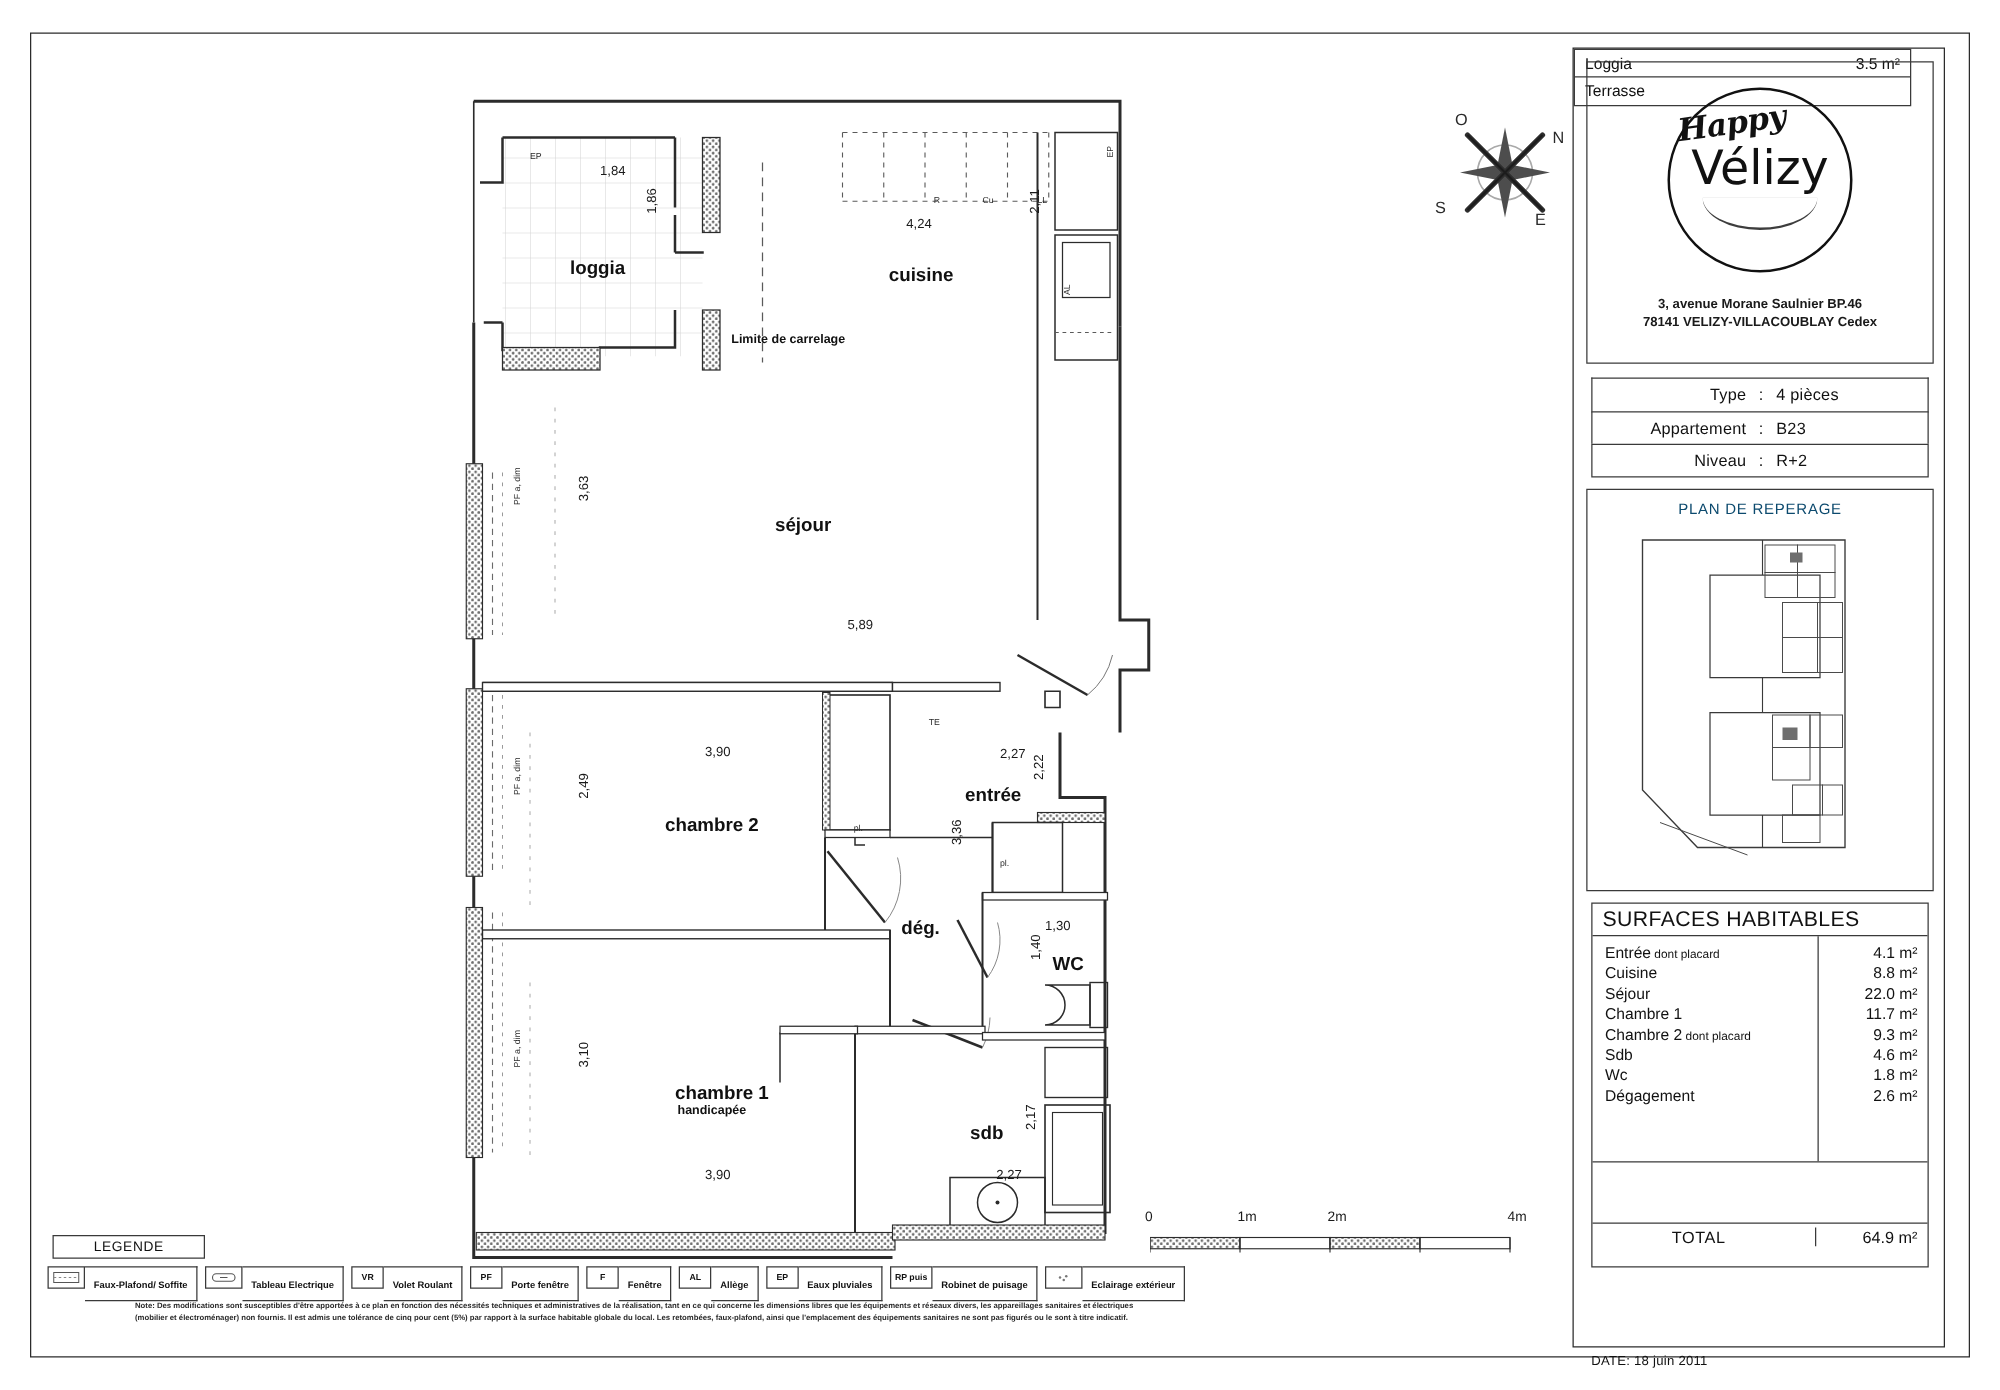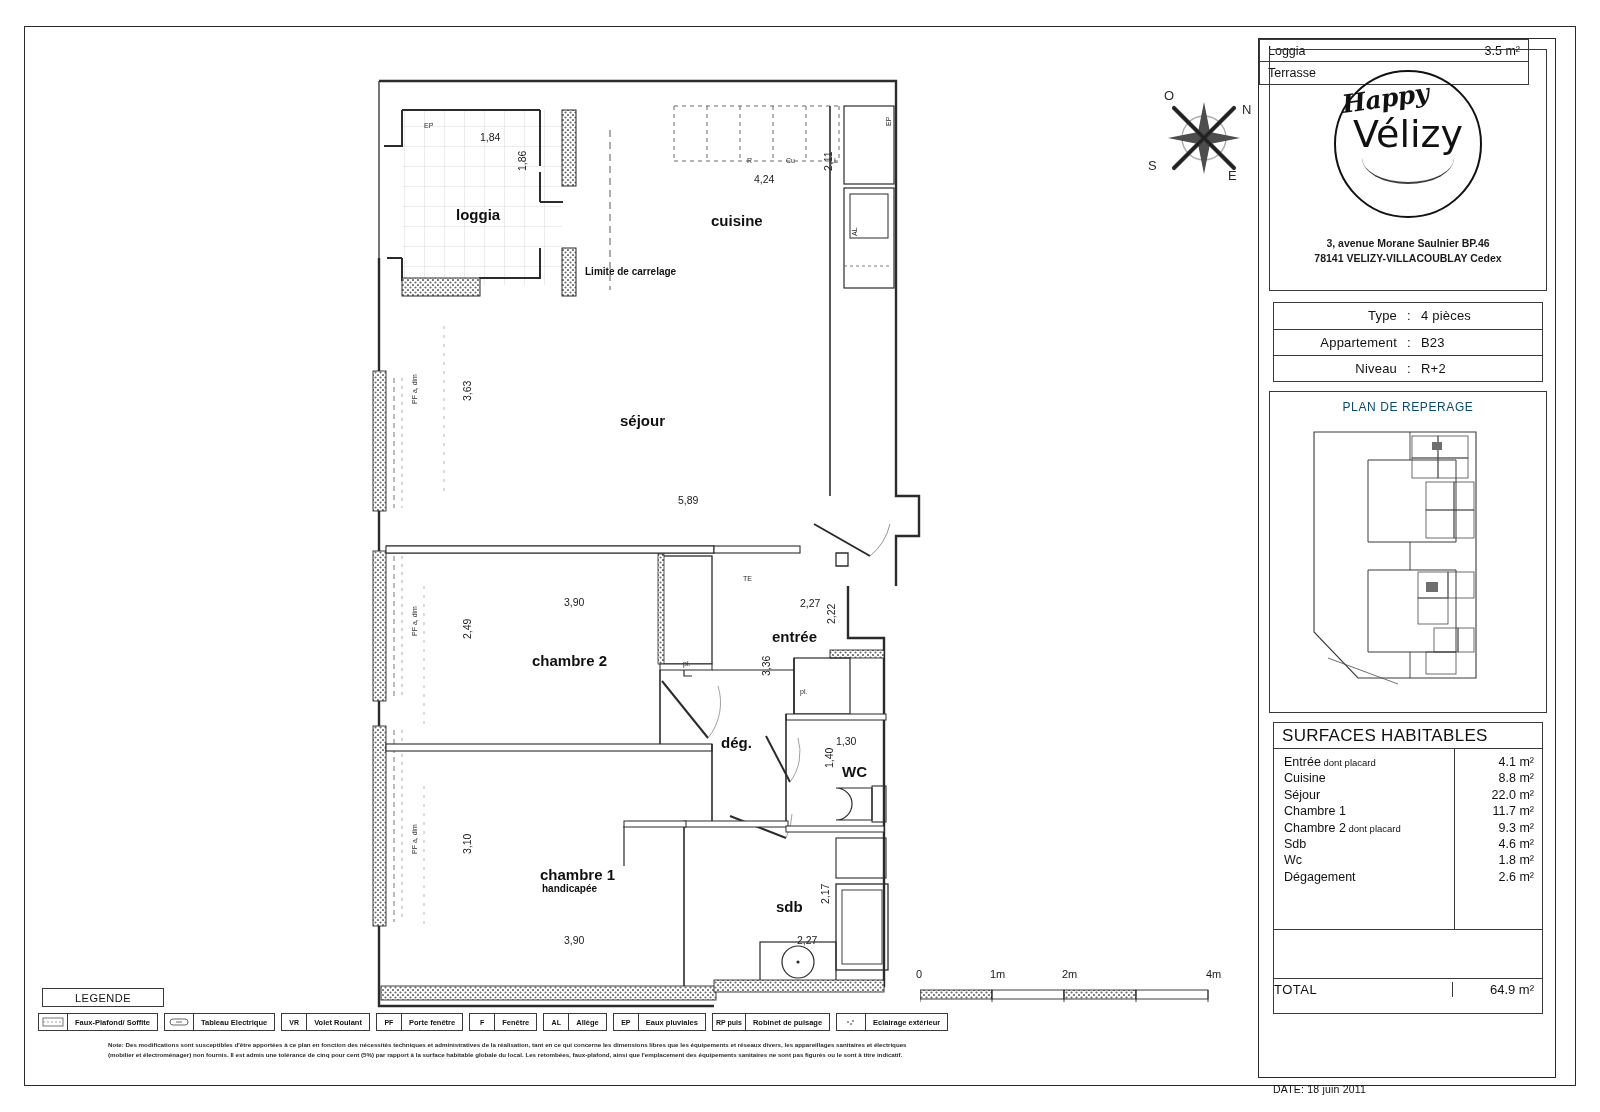--- a/index.html
+++ b/index.html
@@ -141,21 +141,21 @@
     position: absolute; left: 0; right: 0; top: 206px;
     border-top: 1.1px solid #3a3a3a;
   }
   #total-row {
     position: absolute; left: 0; right: 0; top: 255px;
     height: 22px;
     border-top: 1.1px solid #3a3a3a;
     display: flex; align-items: center;
     font-size: 13px;
   }
-  #total-label { flex: 1; text-align: left; padding-right: 8px; letter-spacing: .5px; }
+  #total-label { flex: 1; text-align: center; padding-right: 8px; letter-spacing: .5px; }
   #total-val { width: 90px; text-align: right; padding-right: 8px; border-left: 1.1px solid #3a3a3a; }
   
   #annex-panel { left: 14px; top: 984px; width: 270px; height: 46px; border: 1.1px solid #3a3a3a; }
   .annex-row {
     height: 22px; display: flex; align-items: center;
     font-size: 12.5px; padding: 0 8px;
   }
   .annex-row.top { border-bottom: 1.1px solid #3a3a3a; }
   .annex-name { flex: 1; }
   #date-line {
@@ -209,21 +209,21 @@
     border: 1px solid #3a3a3a;
     min-width: 26px; height: 18px;
     display: flex; align-items: center; justify-content: center;
     font-size: 7px; font-weight: 700; padding: 0 3px;
     white-space: nowrap;
   }
   .leg-code.wide { min-width: 34px; }
   .leg-text {
     border: 1px solid #3a3a3a;
     border-left: none;
-    height: 18px;
+    height: 28px;
     display: flex; align-items: center; justify-content: center;
     font-size: 7.5px; font-weight: 700; padding: 0 7px;
     white-space: nowrap;
   }
   .leg-sym { display: block; }
   #note-block {
     position: absolute; left: 108px; top: 1040px;
     width: 930px;
     font-size: 6.2px;
     line-height: 9.5px;
@@ -395,21 +395,21 @@
         <div class="room-label" style="left: 697px; top: 708px;">dég.</div>
         <div class="room-label" style="left: 818px; top: 737px;">WC</div>
         <div class="room-label" style="left: 516px; top: 840px;">chambre 1</div>
         <div class="room-label" style="left: 752px; top: 872px;">sdb</div>
         <div class="room-label small" style="left: 518px; top: 857px;">handicapée</div>
         <div class="room-label small" style="left: 561px; top: 240px;">Limite de carrelage</div>
       </div>
     <div>
         <div class="dim" style="left: 456px; top: 105px;">1,84</div>
         <div class="dim vert" style="left: 492px; top: 145px;">1,86</div>
-        <div class="dim" style="left: 730px; top: 147px;">4,24</div>
+        <div class="dim" style="left: 701px; top: 147px;">4,24</div>
         <div class="dim vert" style="left: 798px; top: 145px;">2,11</div>
         <div class="dim vert" style="left: 437px; top: 375px;">3,63</div>
         <div class="dim" style="left: 614px; top: 468px; padding-left: 40px;">5,89</div>
         <div class="dim" style="left: 540px; top: 570px;">3,90</div>
         <div class="dim vert" style="left: 437px; top: 613px;">2,49</div>
         <div class="dim" style="left: 776px; top: 571px;">2,27</div>
         <div class="dim vert" style="left: 801px; top: 598px;">2,22</div>
         <div class="dim vert" style="left: 736px; top: 650px;">3,36</div>
         <div class="dim" style="left: 812px; top: 709px;">1,30</div>
         <div class="dim vert" style="left: 799px; top: 742px;">1,40</div>

